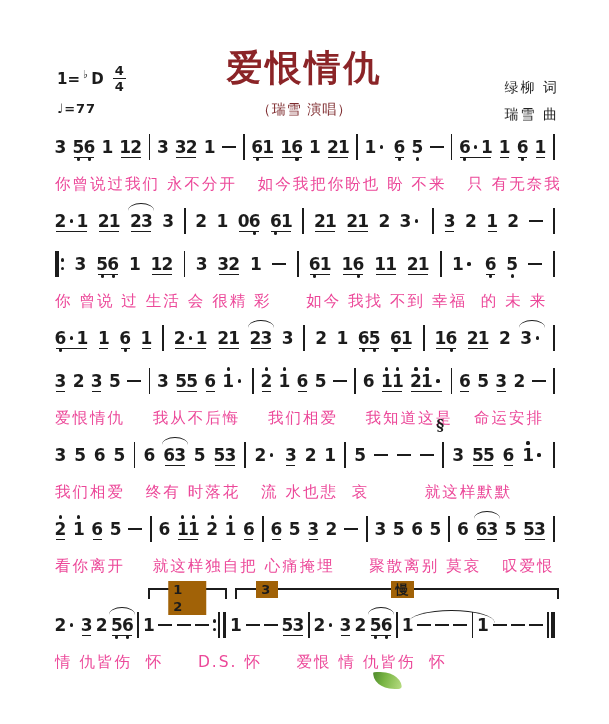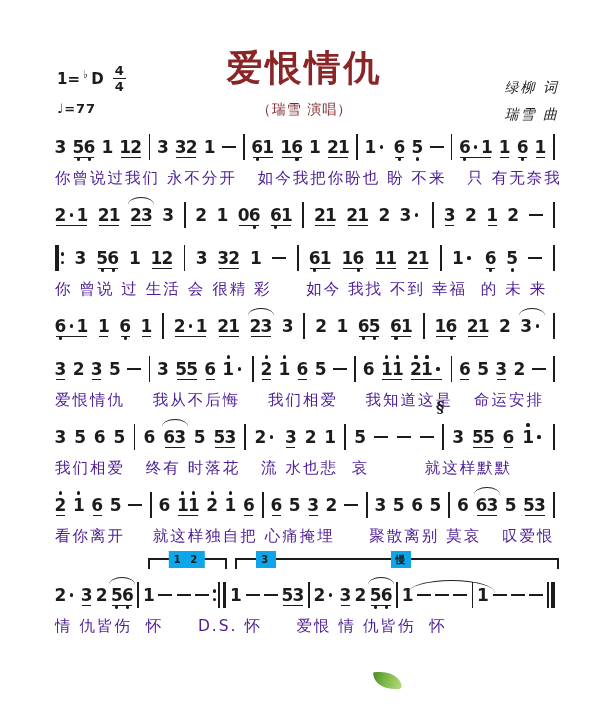--- a/index.html
+++ b/index.html
@@ -9,21 +9,21 @@
   .keyblock{position:absolute;left:57px;top:64px;font-size:15px;font-weight:bold;}
   .keyline{display:flex;align-items:center;gap:3px;}
   .flat{font-size:11px;vertical-align:super;position:relative;top:-4px;}
   .frac{display:inline-flex;flex-direction:column;align-items:center;font-size:13px;line-height:1;margin-left:6px;}
   .frac .top{border-bottom:1.4px solid #1c1c1c;padding:0 2px 1px;}
   .frac .bot{padding-top:1px;}
   .tempoline{margin-top:8px;font-size:13px;font-weight:bold;letter-spacing:1px;}
   .titleblock{position:absolute;left:0;right:0;top:44px;text-align:center;}
   .title{font-family:"DejaVu Serif",serif;font-size:36px;font-weight:bold;letter-spacing:3px;color:#8b2427;}
   .subtitle{margin-top:8px;font-size:14px;color:#7d2a2d;letter-spacing:1px;}
-  .credits{position:absolute;right:50px;top:74px;font-size:14px;line-height:1.95;letter-spacing:2px;color:#222;text-align:left;font-style:italic;}
+  .credits{position:absolute;right:50px;top:74px;font-size:14px;line-height:1.95;letter-spacing:2px;color:#222;text-align:left;}
   
   .score{position:absolute;left:55px;top:130px;width:500px;}
   .system{margin-bottom:9px;position:relative;}
   .system.last{padding-top:22px;margin-top:4px;}
   .notes{display:flex;justify-content:space-between;align-items:center;height:34px;}
   .note{position:relative;display:inline-flex;}
   .cells{display:flex;position:relative;}
   .cell{display:flex;flex-direction:column;align-items:center;width:11px;}
   .cell .hi,.cell .lo{height:5px;display:flex;align-items:center;justify-content:center;}
   .cell .d{font-weight:bold;font-size:17px;line-height:19px;}
@@ -31,27 +31,27 @@
   .dot{width:3.2px;height:3.2px;border-radius:50%;background:#1c1c1c;}
   .note.u .cells::after{content:"";position:absolute;left:1px;right:1px;bottom:4px;border-bottom:1.7px solid #1c1c1c;}
   .arc{position:absolute;left:-2px;right:-2px;top:-4px;height:7px;
        border-top:1.7px solid #1c1c1c;border-radius:50% 50% 0 0/100% 100% 0 0;}
   .bar{width:1.8px;height:26px;background:#1c1c1c;}
   .bar.thick{width:3.6px;}
   .barGroup{display:flex;align-items:center;gap:2.5px;position:relative;}
   .rpt{display:flex;flex-direction:column;justify-content:center;gap:5px;height:26px;}
   .dash{width:14px;height:2.8px;background:#1c1c1c;}
   .segno{position:absolute;top:-26px;left:-6px;font-size:15px;font-weight:bold;font-family:"DejaVu Serif",serif;}
-  .lyrics{margin-top:4px;font-size:15.5px;letter-spacing:2px;white-space:pre;color:#4c1d95;}
+  .lyrics{margin-top:10px;font-size:15.5px;letter-spacing:2px;white-space:pre;color:#ec4899;}
   
   .volta{position:absolute;top:2px;height:9px;border-top:2px solid #1c1c1c;
          border-left:2px solid #1c1c1c;border-right:2px solid #1c1c1c;}
   .v12{left:18.5%;width:15%;}
   .v3{left:36%;width:64%;}
-  .vlabel{position:absolute;top:-9px;background:#0ea5e9;padding:0 5px;font-size:10px;font-weight:bold;letter-spacing:3px;line-height:17px;}
+  .vlabel{position:absolute;top:-9px;background:#a16207;padding:0 5px;font-size:13px;font-weight:bold;letter-spacing:3px;line-height:17px;}
   .v12 .vlabel{left:50%;transform:translateX(-50%);}
   .v3 .vlabel3{left:6%;}
   .v3 .vslow{left:48%;letter-spacing:0;}
   .finalTie{position:absolute;top:24px;left:70.5%;width:17.5%;height:12px;
             border-top:1.8px solid #1c1c1c;border-radius:50% 50% 0 0/100% 100% 0 0;}
   
   .leaf{position:absolute;left:374px;top:671px;width:27px;height:19px;
         background:linear-gradient(115deg,#4e8a2c 0%,#79b544 40%,#b8dc82 100%);
         border-radius:5% 95% 15% 95%;transform:rotate(-6deg);}
 </style>

